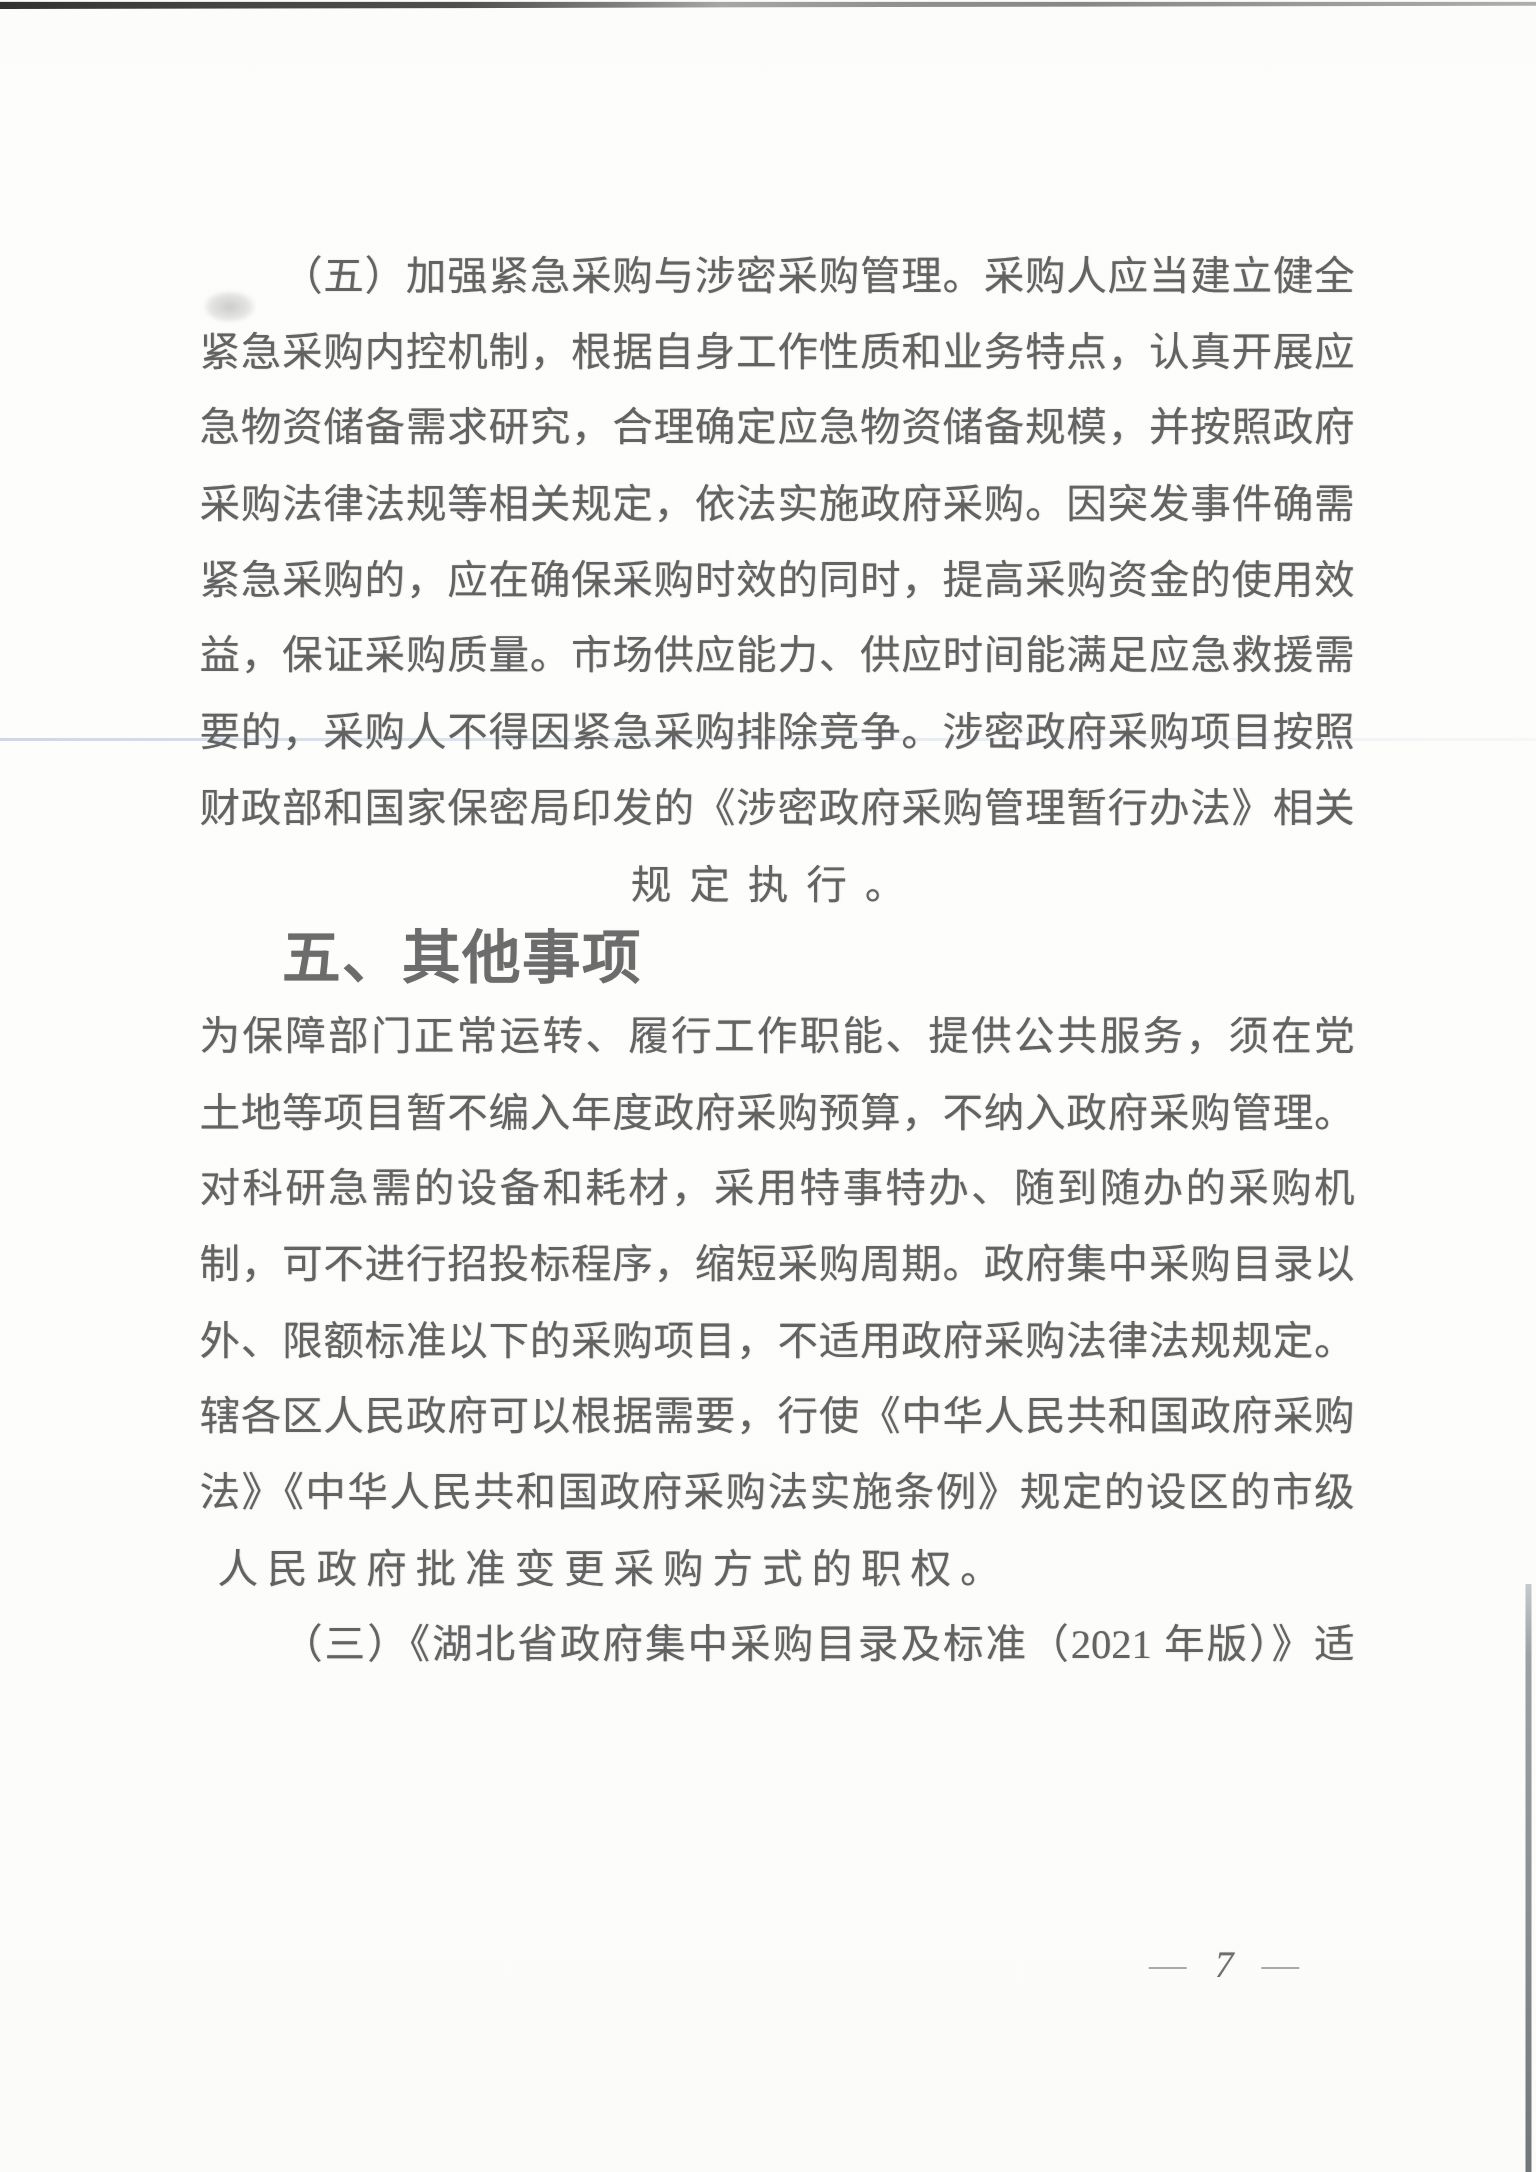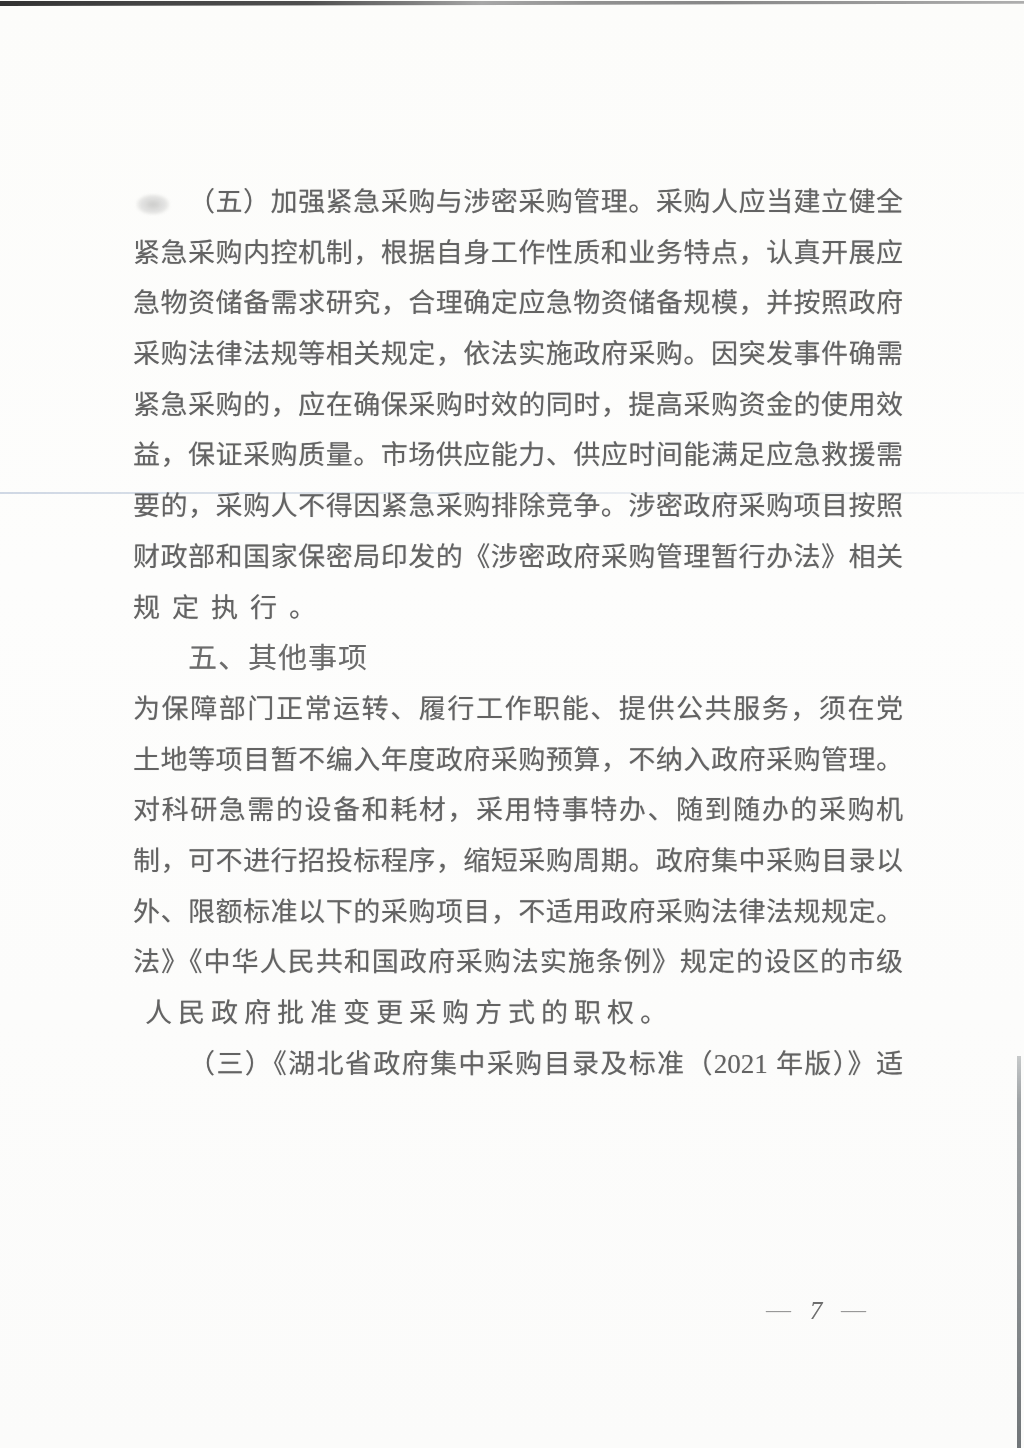--- a/index.html
+++ b/index.html
@@ -51,45 +51,45 @@
   .smudge {
     position: absolute;
     left: 136px; top: 194px;
     width: 34px; height: 21px;
     background: radial-gradient(ellipse at center,
       rgba(125,125,125,0.38) 0%, rgba(130,130,130,0.18) 55%, rgba(130,130,130,0) 75%);
     filter: blur(1px);
   }
   .text-block {
     position: absolute;
-    left: 133px; top: 177px;
+    left: 133px; top: 159px;
     width: 770px;
     color: var(--ink);
     font-size: 27px;
     text-shadow: 0.3px 0.3px 0.8px rgba(95,95,95,0.45);
   }
   .line {
     height: 50.7px;
     line-height: 50.7px;
     white-space: nowrap;
   }
   .justified {
     white-space: normal;
     text-align: justify;
     text-align-last: justify;
     text-justify: inter-character;
   }
   .indent { text-indent: 55px; }
-  .left-wide { letter-spacing: 12px; }
+  .left-wide { letter-spacing: 12px; text-align: center; }
   .left-mid { letter-spacing: 6px; margin-left: 12px; }
   .heading {
     font-family: "Liberation Sans", "DejaVu Sans", sans-serif;
-    font-weight: normal;
+    font-weight: bold;
     color: var(--heading-ink);
-    font-size: 29px;
+    font-size: 39px;
     letter-spacing: 1px;
     text-shadow: 0.2px 0.2px 0.6px rgba(110,110,110,0.4);
   }
   .page-number {
     position: absolute;
     left: 766px; top: 1294px;
     width: 100px; height: 34px;
     display: flex;
     align-items: center;
     justify-content: space-between;
@@ -125,20 +125,21 @@
       <div class="line justified">益，保证采购质量。市场供应能力、供应时间能满足应急救援需</div>
       <div class="line justified">要的，采购人不得因紧急采购排除竞争。涉密政府采购项目按照</div>
       <div class="line justified">财政部和国家保密局印发的《涉密政府采购管理暂行办法》相关</div>
       <div class="line left-wide">规定执行。</div>
       <div class="line heading indent">五、其他事项</div>
       <div class="line justified">为保障部门正常运转、履行工作职能、提供公共服务，须在党</div>
       <div class="line justified">土地等项目暂不编入年度政府采购预算，不纳入政府采购管理。</div>
       <div class="line justified">对科研急需的设备和耗材，采用特事特办、随到随办的采购机</div>
       <div class="line justified">制，可不进行招投标程序，缩短采购周期。政府集中采购目录以</div>
       <div class="line justified">外、限额标准以下的采购项目，不适用政府采购法律法规规定。</div>
+      <div class="line justified">辖各区人民政府可以根据需要，行使《中华人民共和国政府采购</div>
       <div class="line justified">法》《中华人民共和国政府采购法实施条例》规定的设区的市级</div>
       <div class="line left-mid">人民政府批准变更采购方式的职权。</div>
       <div class="line justified indent">（三）《湖北省政府集中采购目录及标准（2021 年版）》适</div>
     </div>
 
   <div class="page-number">
     <span class="dash">—</span>
     <span class="pn-val">7</span>
     <span class="dash">—</span>
   </div>

